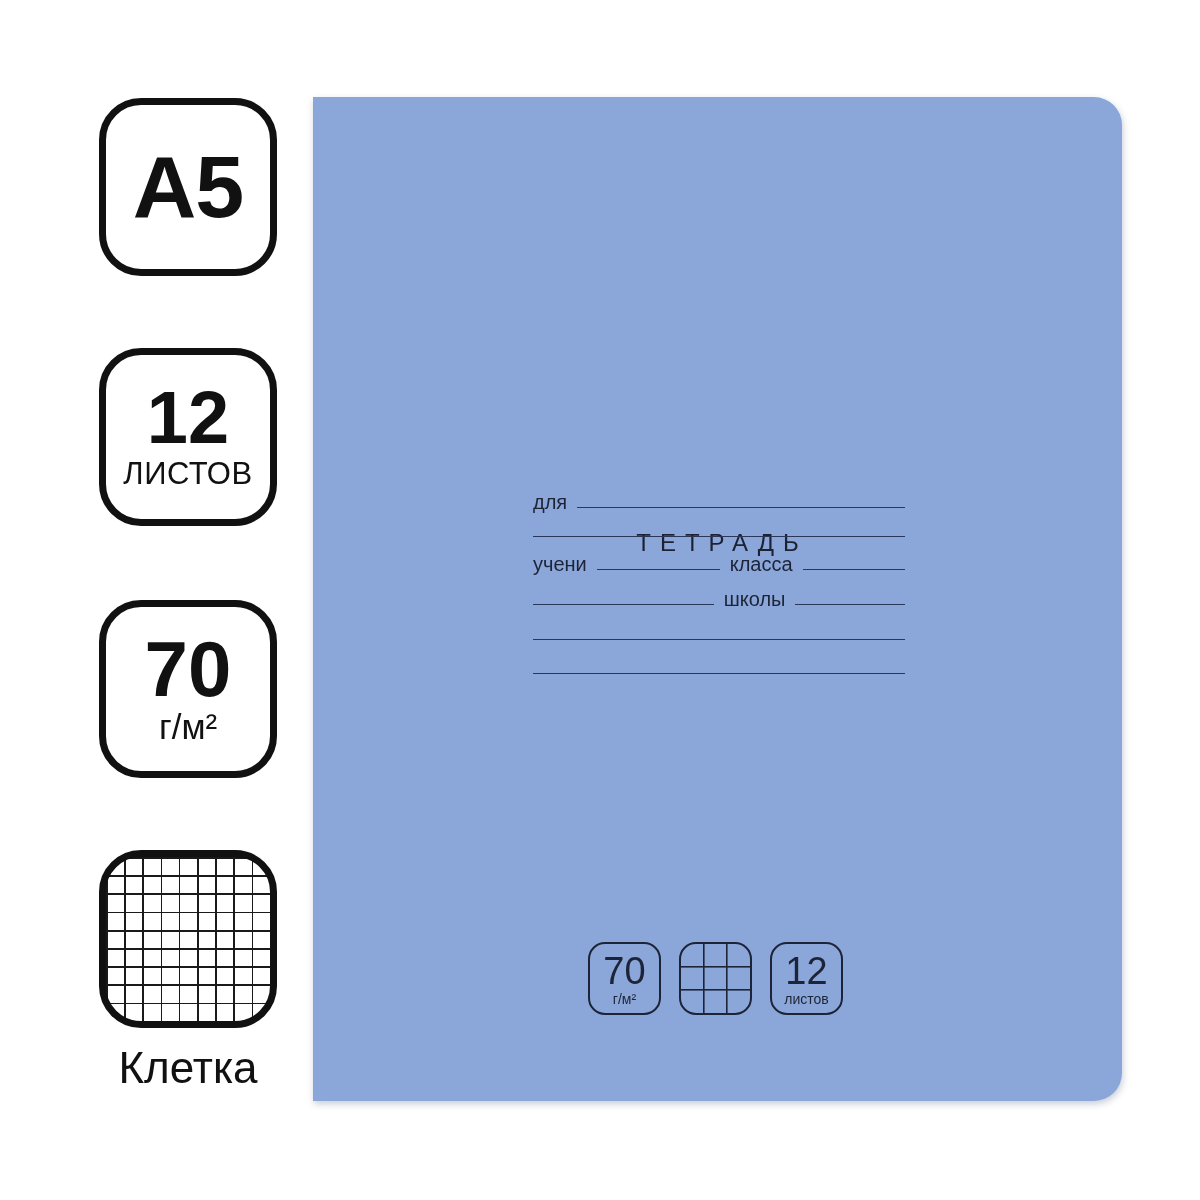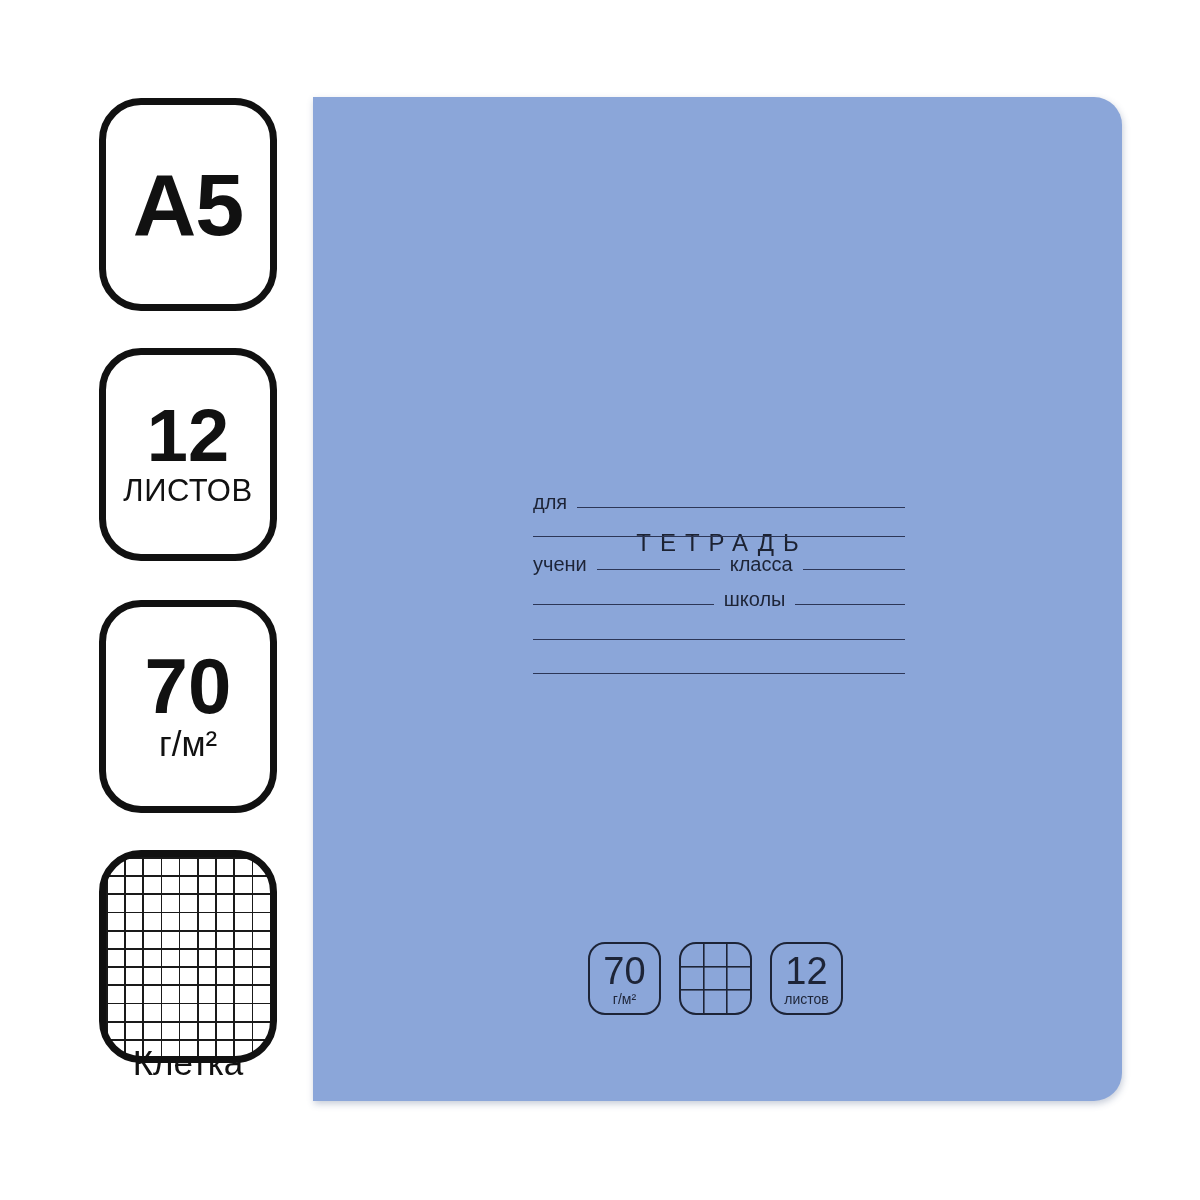--- a/index.html
+++ b/index.html
@@ -4,42 +4,42 @@
 <style>
   html, body { margin:0; padding:0; background:#ffffff; }
   * { box-sizing:border-box; }
   .stage {
     position:relative; width:1200px; height:1200px; background:#ffffff;
     font-family:"Liberation Sans", sans-serif; overflow:hidden;
   }
 
   
   .lbadge {
-    position:absolute; left:99px; width:178px; height:213px;
+    position:absolute; left:99px; width:178px; height:178px;
     background:#ffffff; border:7px solid #111111; border-radius:42px;
     display:flex; flex-direction:column; align-items:center; justify-content:center;
     color:#111111; text-align:center;
   }
   .lbadge.fmt   { top:98px; }
   .lbadge.sheets{ top:348px; }
   .lbadge.dens  { top:600px; }
   .lbadge.grid  { top:850px;
     background-color:#ffffff;
     background-image:
       repeating-linear-gradient(to right,  #1a1a1a 0 1.7px, transparent 1.7px 18.2px),
       repeating-linear-gradient(to bottom, #1a1a1a 0 1.7px, transparent 1.7px 18.2px);
   }
   .lb-big    { font-size:88px; font-weight:700; line-height:1; letter-spacing:-1px; }
   .lb-num    { font-size:74px; font-weight:700; line-height:0.95; }
   .lb-num70  { font-size:78px; font-weight:700; line-height:0.95; }
   .lb-unit   { font-size:31px; font-weight:400; line-height:1.1; margin-top:3px; letter-spacing:0.5px; }
   .lb-unit2  { font-size:35px; font-weight:400; line-height:1.1; margin-top:2px; }
   .ruling-label {
     position:absolute; left:79px; top:1044px; width:218px; text-align:center;
-    font-size:35px; color:#111111; line-height:1.1;
+    font-size:44px; color:#111111; line-height:1.1;
   }
 
   
   .cover {
     position:absolute; left:313px; top:97px; width:809px; height:1004px;
     background:#8ba6d9; border-radius:0 28px 28px 0;
     box-shadow:1px 3px 7px rgba(70,90,130,0.30);
     color:#1d2437;
   }
   .cover-title {

